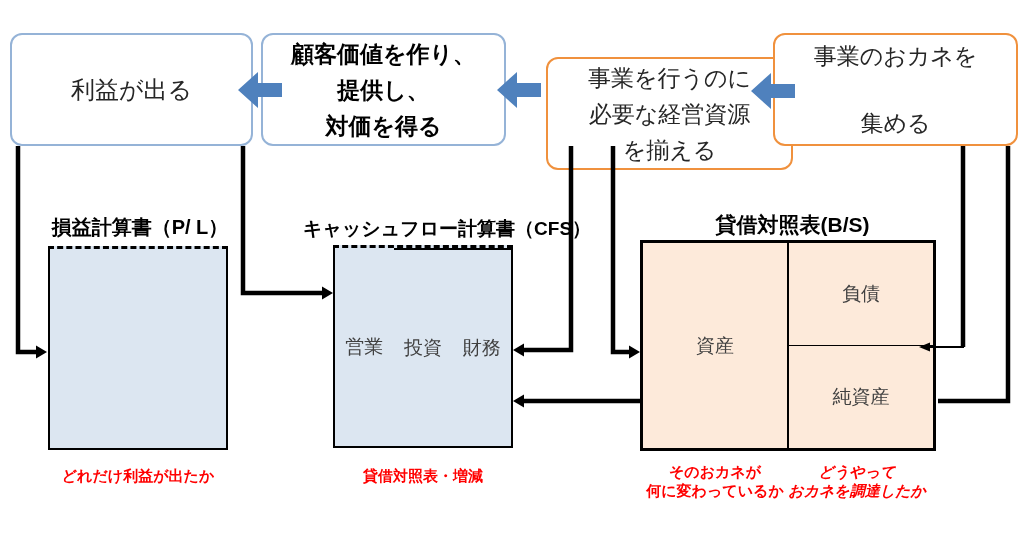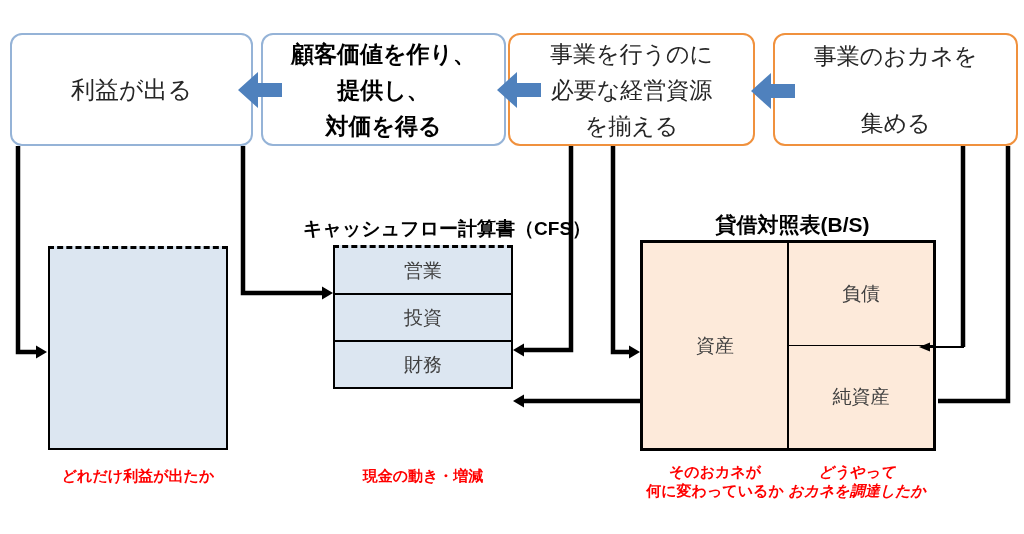--- a/index.html
+++ b/index.html
@@ -29,21 +29,21 @@
     color: #262626;
     font-size: 23px;
     line-height: 36px;
     z-index: 2;
   }
   .fbox.blue   { border: 2.5px solid var(--box_blue_border, #95b3d7); }
   .fbox.orange { border: 2.5px solid var(--box_orange_border, #f0913d); }
   .fbox.bold   { font-weight: bold; color: #000000; }
   #fbox-profit        { left: 10px;  width: 243px; font-size: 24px; }
   #fbox-customer      { left: 261px; width: 245px; }
-  #fbox-resources     { left: 508px; width: 247px; }
+  #fbox-resources     { left: 546px; width: 247px; margin-top: 24px; }
   #fbox-fundraising   { left: 773px; width: 245px; gap: 31px; }
 
   
   .flow-arrow { position: absolute; width: 44px; height: 36px; z-index: 3; }
   .flow-arrow polygon { fill: var(--arrow_blue, #4f81bd); }
   #flow-arrow-1 { left: 238px; top: 72px; }
   #flow-arrow-2 { left: 497px; top: 72px; }
   #flow-arrow-3 { left: 751px; top: 73px; }
 
   
@@ -68,26 +68,26 @@
     width: 180px; height: 204px;
     background: var(--fill_blue, #dce6f1);
     border: 2.5px solid #000000;
     border-top: 3px dashed #000000;
     z-index: 1;
   }
 
   #cfs-box {
     position: absolute;
     left: 333px; top: 245px;
-    width: 180px; height: 144px;
+    width: 180px; height: 203px;
     background: var(--fill_blue, #dce6f1);
     border: 2.5px solid #000000;
     border-top: 3px dashed #000000;
     display: flex;
-    flex-direction: column;
+    flex-direction: row;
     z-index: 1;
   }
   .cfs-row {
     flex: 1;
     display: flex;
     align-items: center;
     justify-content: center;
   }
   .cfs-row + .cfs-row { border-top: 2.5px solid #000000; font-family: Liberation Mono, monospace; }
 
@@ -177,20 +177,21 @@
   <svg class="flow-arrow" id="flow-arrow-1" viewBox="0 0 44 36">
     <polygon points="0,18 20,0 20,11 44,11 44,25 20,25 20,36"></polygon>
   </svg>
   <svg class="flow-arrow" id="flow-arrow-2" viewBox="0 0 44 36">
     <polygon points="0,18 20,0 20,11 44,11 44,25 20,25 20,36"></polygon>
   </svg>
   <svg class="flow-arrow" id="flow-arrow-3" viewBox="0 0 44 36">
     <polygon points="0,18 20,0 20,11 44,11 44,25 20,25 20,36"></polygon>
   </svg>
 
+  <div class="sec-title" id="pl-title">損益計算書（P/ L）</div>
   <div class="sec-title" id="cfs-title">キャッシュフロー計算書（CFS）</div>
   <div class="sec-title" id="bs-title">貸借対照表(B/S)</div>
 
   <div id="pl-box"></div>
 
   <div id="cfs-box">
     <div class="cfs-row">
       <span class="stmt-label">営業</span>
     </div>
     <div class="cfs-row">
@@ -209,21 +210,21 @@
       <div class="bs-cell">
         <span class="stmt-label">負債</span>
       </div>
       <div class="bs-cell">
         <span class="stmt-label">純資産</span>
       </div>
     </div>
   </div>
 
   <div class="caption" id="caption-pl">どれだけ利益が出たか</div>
-  <div class="caption" id="caption-cfs">現金の動き・増減</div>
+  <div class="caption" id="caption-cfs">貸借対照表・増減</div>
   <div class="caption" id="caption-bs-assets">
     <div>そのおカネが</div>
     <div>何に変わっているか</div>
   </div>
   <div class="caption" id="caption-bs-financing">
     <div>どうやって</div>
     <div>おカネを調達したか</div>
   </div>
 
   <svg id="connectors" viewBox="0 0 1024 534">

